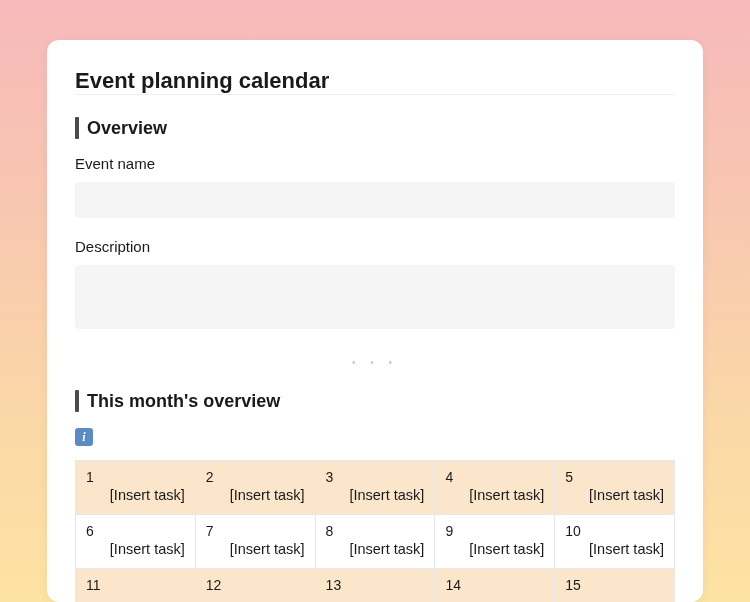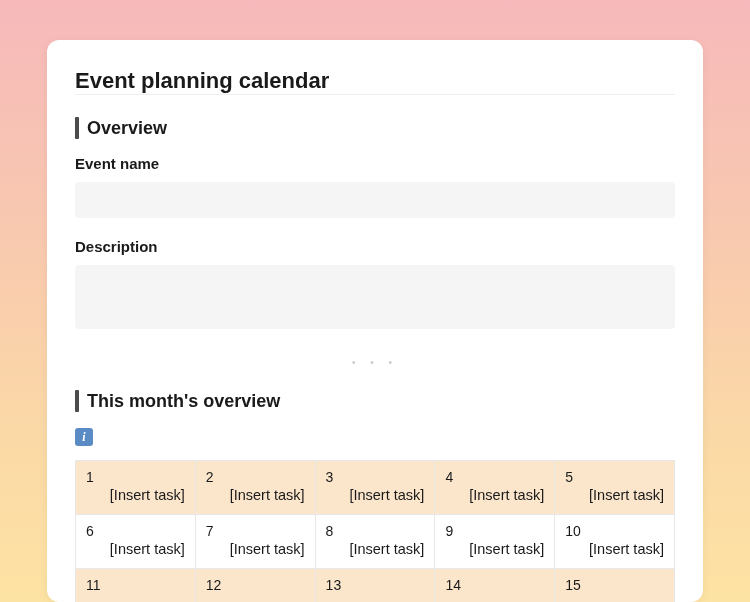--- a/index.html
+++ b/index.html
@@ -41,21 +41,21 @@
     border-radius: 1px;
     margin-right: 8px;
   }
   .section-heading .label {
     font-size: 18px;
     font-weight: 700;
     color: #1a1a1a;
   }
   .field-label {
     font-size: 15px;
-    font-weight: 700;
+    font-weight: 400;
     color: #1a1a1a;
     margin-bottom: 10px;
   }
   .input-small {
     width: 100%;
     height: 36px;
     background: #f5f5f5;
     border: none;
     border-radius: 4px;
     padding: 8px 12px;

